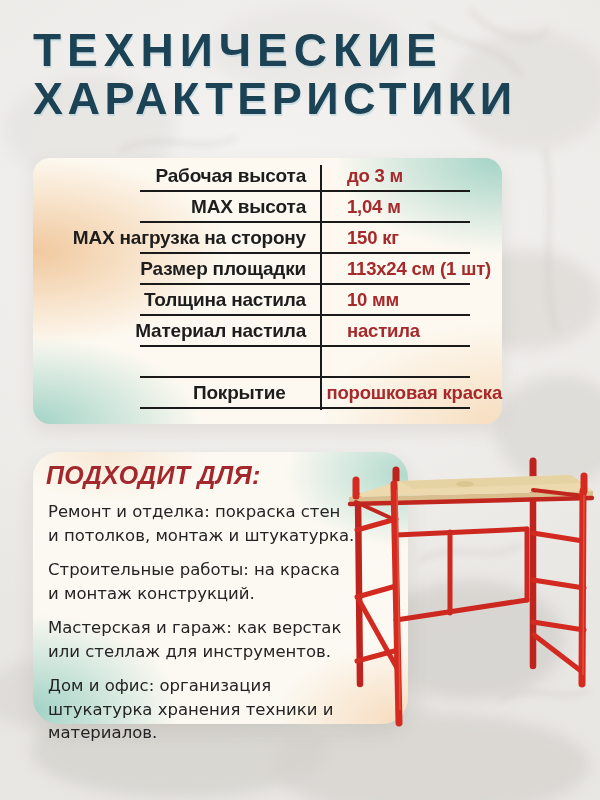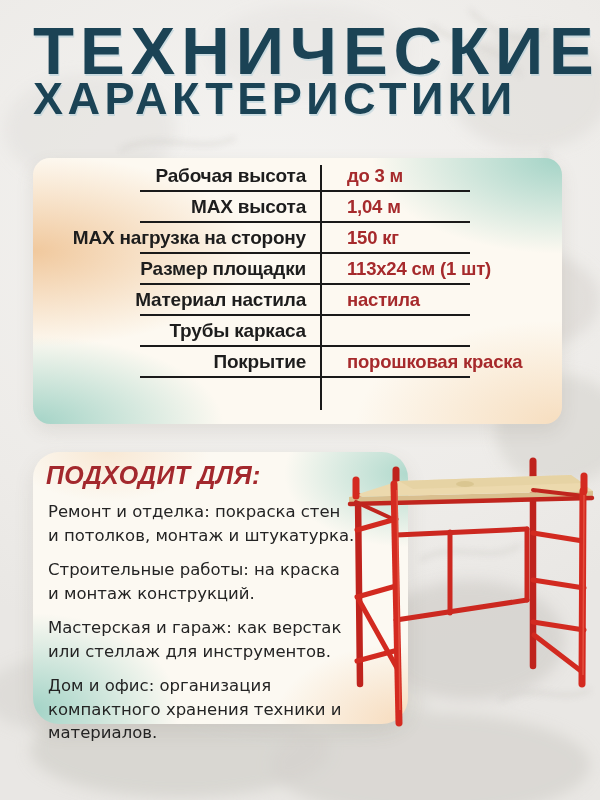--- a/index.html
+++ b/index.html
@@ -6,26 +6,26 @@
   .page{
     position:relative;width:600px;height:800px;overflow:hidden;
     font-family:"Liberation Sans",sans-serif;
     background:radial-gradient(90% 55% at 45% 28%, #f5f4f2 0%, #edebe8 75%, #e9e7e4 100%);
   }
   .bg-pattern{position:absolute;inset:0;z-index:0;pointer-events:none;}
 
   
   .title{position:absolute;left:33px;top:25px;z-index:2;color:#1b4355;font-weight:bold;
          text-shadow:1px 2px 0 rgba(176,205,216,0.55);}
-  .title-line1{font-size:67px;line-height:51px;letter-spacing:6px;white-space:nowrap;}
+  .title-line1{font-size:46px;line-height:51px;letter-spacing:6px;white-space:nowrap;}
   .title-line2{font-size:45px;line-height:46px;letter-spacing:4.5px;white-space:nowrap;}
 
   
   .spec-card{
-    position:absolute;left:33px;top:158px;width:529px;height:266px;z-index:1;
+    position:absolute;left:33px;top:158px;width:469px;height:266px;z-index:1;
     border-radius:17px;
     background:
       radial-gradient(70% 60% at 0% 35%,   rgba(240,198,153,0.95) 0%, rgba(240,198,153,0) 60%),
       radial-gradient(65% 65% at 100% 100%,rgba(246,220,188,0.95) 0%, rgba(246,220,188,0) 60%),
       radial-gradient(60% 60% at 100% 0%,  rgba(158,209,196,0.95) 0%, rgba(158,209,196,0) 60%),
       radial-gradient(60% 55% at 0% 100%,  rgba(158,209,196,0.95) 0%, rgba(158,209,196,0) 60%),
       #fdf9f1;
     box-shadow:0 7px 18px rgba(110,100,85,0.12);
   }
   .spec-rows{padding-top:2px;}
@@ -111,45 +111,48 @@
       </div>
       <div class="spec-row">
         <div class="spec-label">MAX нагрузка на сторону</div>
         <div class="spec-value">150 кг</div>
       </div>
       <div class="spec-row">
         <div class="spec-label">Размер площадки</div>
         <div class="spec-value">113х24 см (1 шт)</div>
       </div>
       <div class="spec-row">
+        <div class="spec-label">Толщина настила</div>
+        <div class="spec-value">10 мм</div>
+      </div>
+      <div class="spec-row">
         <div class="spec-label">Материал настила</div>
         <div class="spec-value">настила</div>
       </div>
       <div class="spec-row">
-        <div class="spec-label">Трубы каркаса</div>
       </div>
       <div class="spec-row">
         <div class="spec-label">Покрытие</div>
         <div class="spec-value">порошковая краска</div>
       </div>
     </div>
     <div class="spec-vline"></div>
   </div>
 
   <div class="suit-card">
     <div class="suit-heading">ПОДХОДИТ ДЛЯ:</div>
     <div class="suit-list">
       <p class="suit-item">Ремонт и отделка: покраска стен
 и потолков, монтаж и штукатурка.</p>
       <p class="suit-item">Строительные работы: на краска
 и монтаж конструкций.</p>
       <p class="suit-item">Мастерская и гараж: как верстак
 или стеллаж для инструментов.</p>
       <p class="suit-item">Дом и офис: организация
-компактного хранения техники и
+штукатурка хранения техники и
 материалов.</p>
     </div>
   </div>
 
   <svg class="product" width="256" height="290" viewBox="0 0 256 290" xmlns="http://www.w3.org/2000/svg">
 
     <g stroke="#bf231d" stroke-linecap="round">
       <line x1="53" y1="20" x2="53" y2="33" stroke-width="7"></line>
       <line x1="190" y1="11" x2="190" y2="25" stroke-width="7"></line>
       <line x1="15" y1="46" x2="17" y2="234" stroke-width="6.5"></line>

